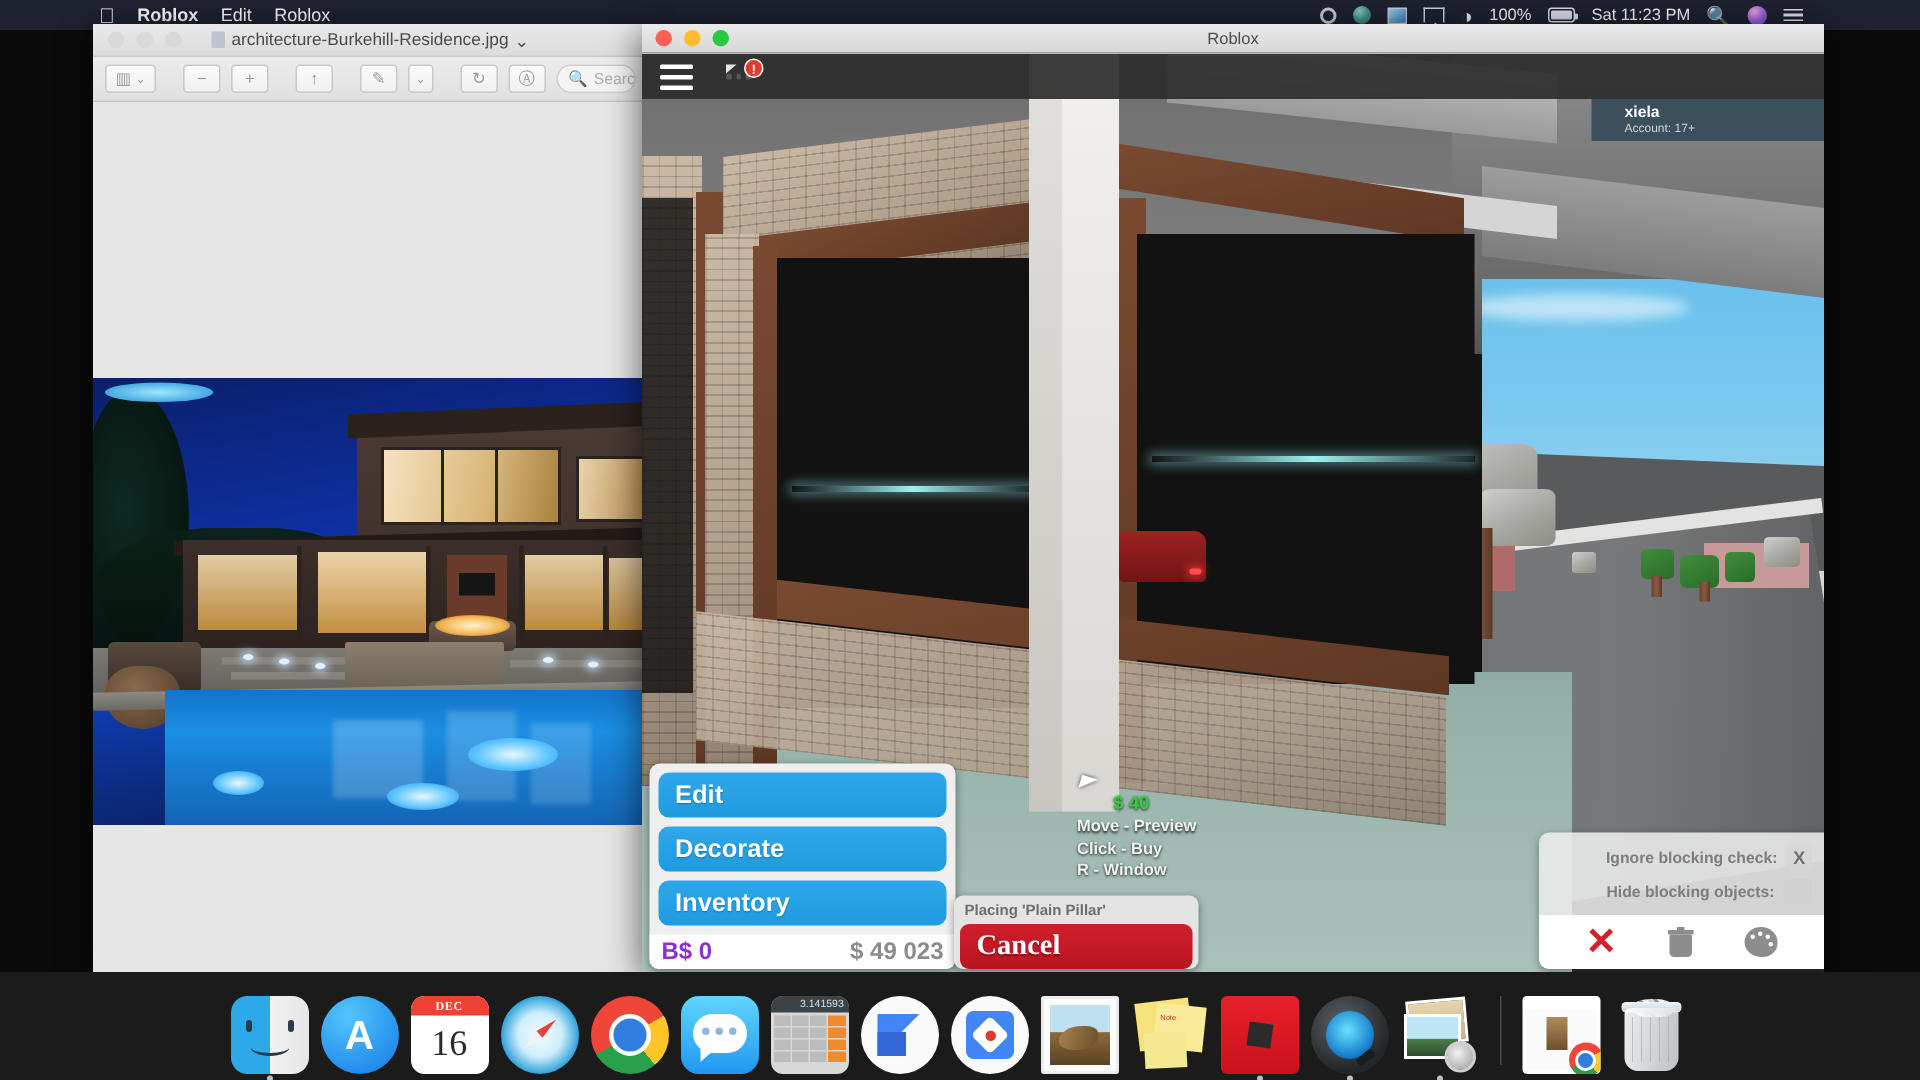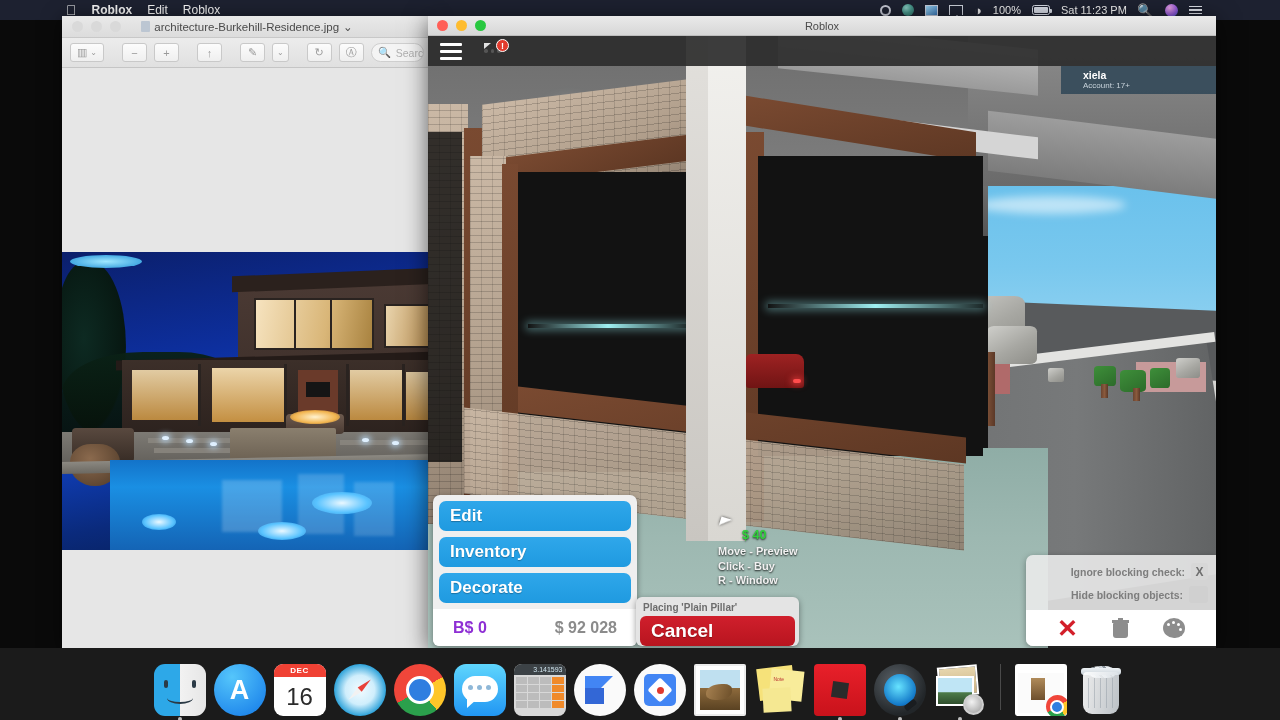--- a/index.html
+++ b/index.html
@@ -215,35 +215,35 @@
   #rb-player .pacct { color:#c9d4dc; font-size:8px; line-height:10px; }
 
   
   #rb-buildmenu { position:absolute; left:5px; bottom:2px; width:204px;
     background:#efefef; border-radius:7px; padding:6px 6px 0 6px;
     box-shadow:0 2px 6px rgba(0,0,0,.4); }
   .rb-mbtn { height:30px; background: linear-gradient(#2fa7ea,#1f9ae0);
     border-radius:7px; margin-bottom:6px; display:flex; align-items:center;
     padding-left:11px; color:#fff; font-size:17px; font-weight:bold;
     text-shadow: 0 1px 1px rgba(0,0,0,.28); }
-  #rb-money { height:37px; background:#fff; border-radius:0 0 6px 6px;
-    display:flex; align-items:center; justify-content:space-between; padding:0 20px;
+  #rb-money { height:23px; background:#fff; border-radius:0 0 6px 6px;
+    display:flex; align-items:center; justify-content:space-between; padding:0 8px;
     margin:0 -6px; }
   .rb-bux { color:#8e2fd4; font-size:16px; font-weight:bold; }
   .rb-cash { color:#8b8b8b; font-size:16px; font-weight:bold; }
 
   
   #rb-placing { position:absolute; left:208px; bottom:2px; width:163px;
     background:#e4e4e4; border-radius:6px; padding:4px 4px 0 4px;
     box-shadow:0 2px 6px rgba(0,0,0,.4); }
   #rb-placing .plabel { font-size:10px; color:#6d6d6d; font-weight:bold;
     padding:1px 3px 3px 3px; }
   #rb-cancel { height:30px; background: linear-gradient(#d01f2c,#b8151f);
     border-radius:6px; display:flex; align-items:center; padding-left:11px;
-    color:#fff; font-size:19px; font-weight:bold; text-shadow:0 1px 1px rgba(0,0,0,.3); }
+    color:#fff; font-size:19px; font-weight:bold; text-shadow:0 1px 1px rgba(0,0,0,.3);font-family:Liberation Serif, serif; }
 
   
   #rb-settings { position:absolute; right:0; bottom:2px; width:190px;
     background: rgba(236,236,236,.88); border-radius:7px 0 0 7px;
     padding:5px 8px 0 10px; box-shadow:0 2px 6px rgba(0,0,0,.35); }
   .set-row { display:flex; align-items:center; justify-content:flex-end;
     gap:6px; height:23px; }
   .set-lbl { font-size:10.5px; color:#7d7d7d; font-weight:bold; }
   .set-val { background:#d7d7d7; border-radius:3px; color:#8a8a8a;
     font-size:10px; font-weight:bold; padding:2px 7px; }
@@ -287,21 +287,21 @@
   .dock-sep { width:1px; height:46px; background:#4a4a4a; margin:0 6px 6px 6px; }
 
   .ic-finder { background: linear-gradient(90deg,#2da8e8 0%, #2da8e8 50%, #f2f2f2 50%, #e6e6e6 100%); border-radius:11px; position:relative; }
   .ic-finder .eyes { position:absolute; top:16px; left:10px; width:32px; display:flex; justify-content:space-between; }
   .ic-finder .eyes i { width:4px;height:8px;background:#2b3a46;border-radius:2px; }
   .ic-finder .smile { position:absolute; bottom:12px; left:13px; width:26px; height:12px;
     border-bottom:2.5px solid #2b3a46; border-radius:0 0 50% 50%; }
   .ic-appstore { border-radius:50%; background: radial-gradient(circle at 35% 25%, #55c6fb, #1278e8); position:relative; }
   .ic-appstore .a { position:absolute; inset:0; display:flex; align-items:center; justify-content:center;
     color:#fff; font-size:27px; font-weight:bold; }
-  .ic-cal { background:#fff; border-radius:9px; overflow:hidden; }
+  .ic-cal { background:#fff; border-radius:9px; overflow:hidden;font-family:Liberation Serif, serif; }
   .ic-cal .top { height:13px; background:#f04134; color:#fff; font-size:8px; font-weight:bold;
     display:flex; align-items:center; justify-content:center; letter-spacing:.5px; }
   .ic-cal .day { height:39px; display:flex; align-items:center; justify-content:center;
     color:#2b2b2b; font-size:24px; }
   .ic-safari { border-radius:50%; position:relative;
     background: radial-gradient(circle at 50% 50%, #f2fbff 0%, #cfeefc 40%, #1c9ad6 74%, #0d6fa8 100%); }
   .ic-safari .needle { position:absolute; left:50%; top:50%; width:30px; height:7px;
     transform: translate(-50%,-50%) rotate(-42deg); }
   .ic-safari .needle i { position:absolute; top:0; width:0;height:0; }
   .ic-safari .needle .r { left:15px; border-left:15px solid #e8413a; border-top:3.5px solid transparent; border-bottom:3.5px solid transparent; }
@@ -621,25 +621,25 @@
       <div id="rb-cursor"></div>
       <div id="rb-price">$ 40</div>
       <div id="rb-hints">
         <div>Move - Preview</div>
         <div>Click - Buy</div>
         <div>R - Window</div>
       </div>
 
       <div id="rb-buildmenu">
         <div class="rb-mbtn">Edit</div>
+        <div class="rb-mbtn">Decorate</div>
         <div class="rb-mbtn">Inventory</div>
-        <div class="rb-mbtn">Decorate</div>
         <div id="rb-money">
           <span class="rb-bux">B$ 0</span>
-          <span class="rb-cash">$ 92 028</span>
+          <span class="rb-cash">$ 49 023</span>
         </div>
       </div>
 
       <div id="rb-placing">
         <div class="plabel">Placing 'Plain Pillar'</div>
         <div id="rb-cancel">Cancel</div>
       </div>
 
       <div id="rb-settings">
         <div class="set-row">

